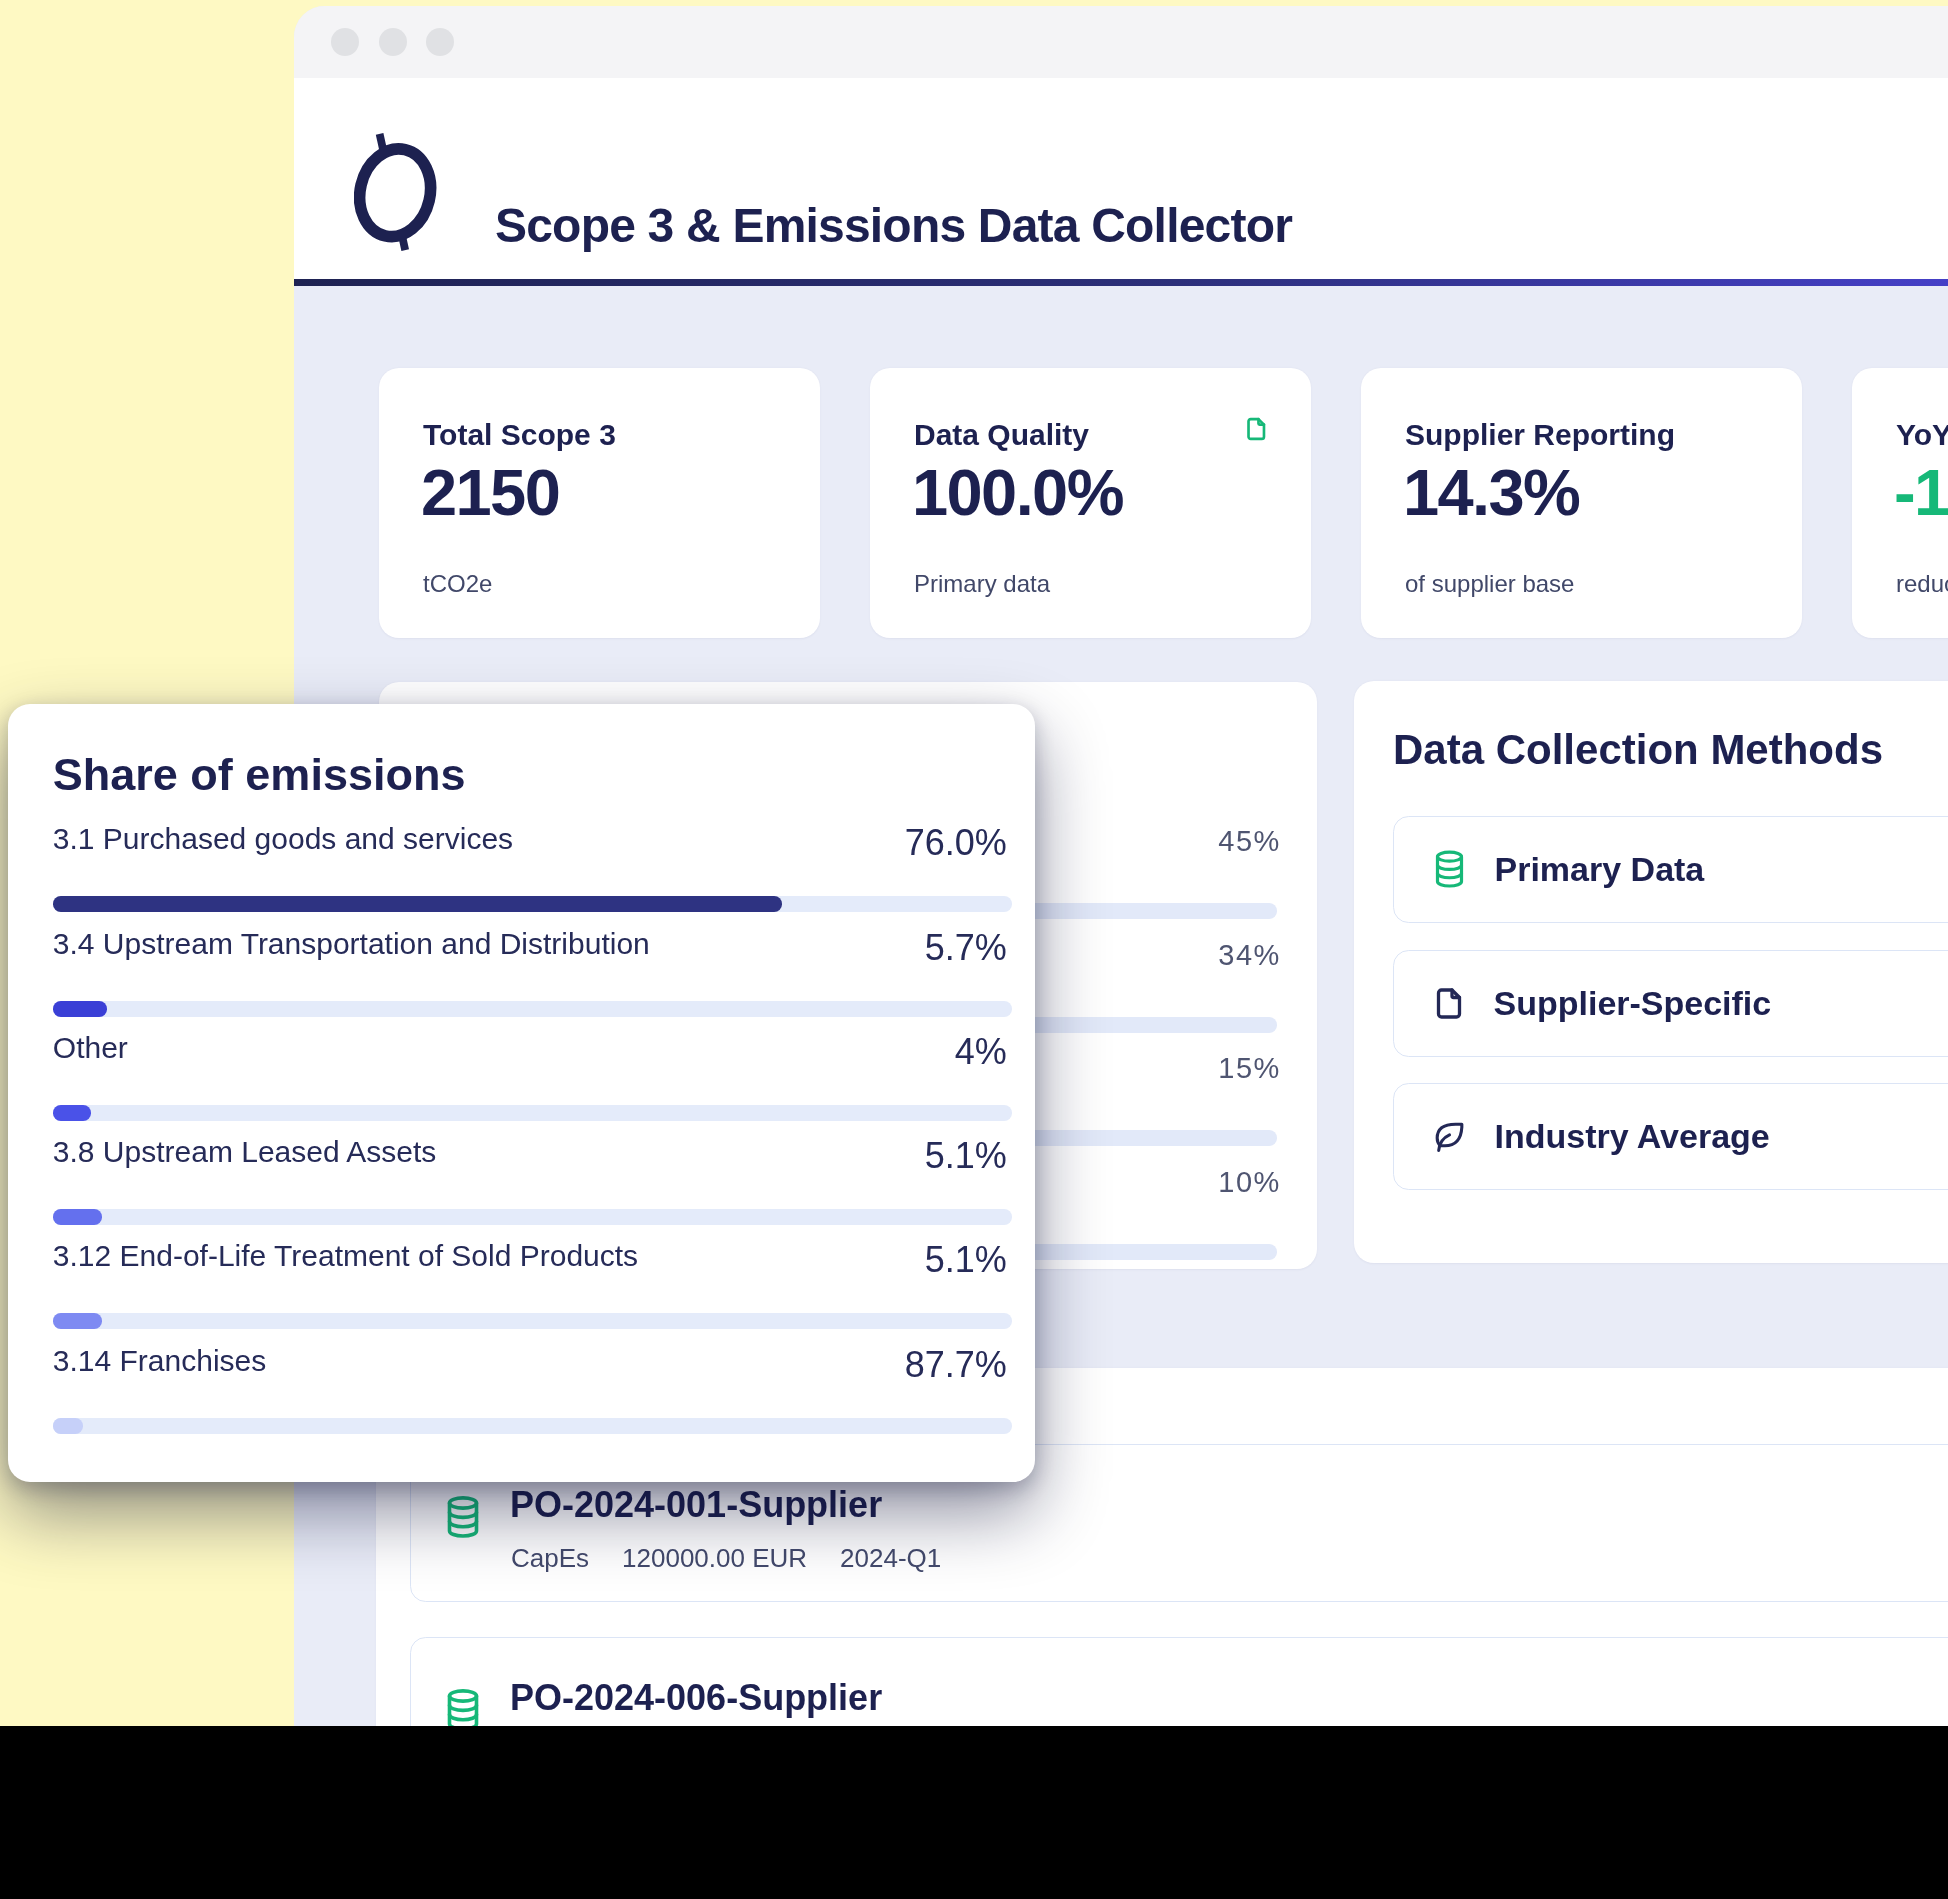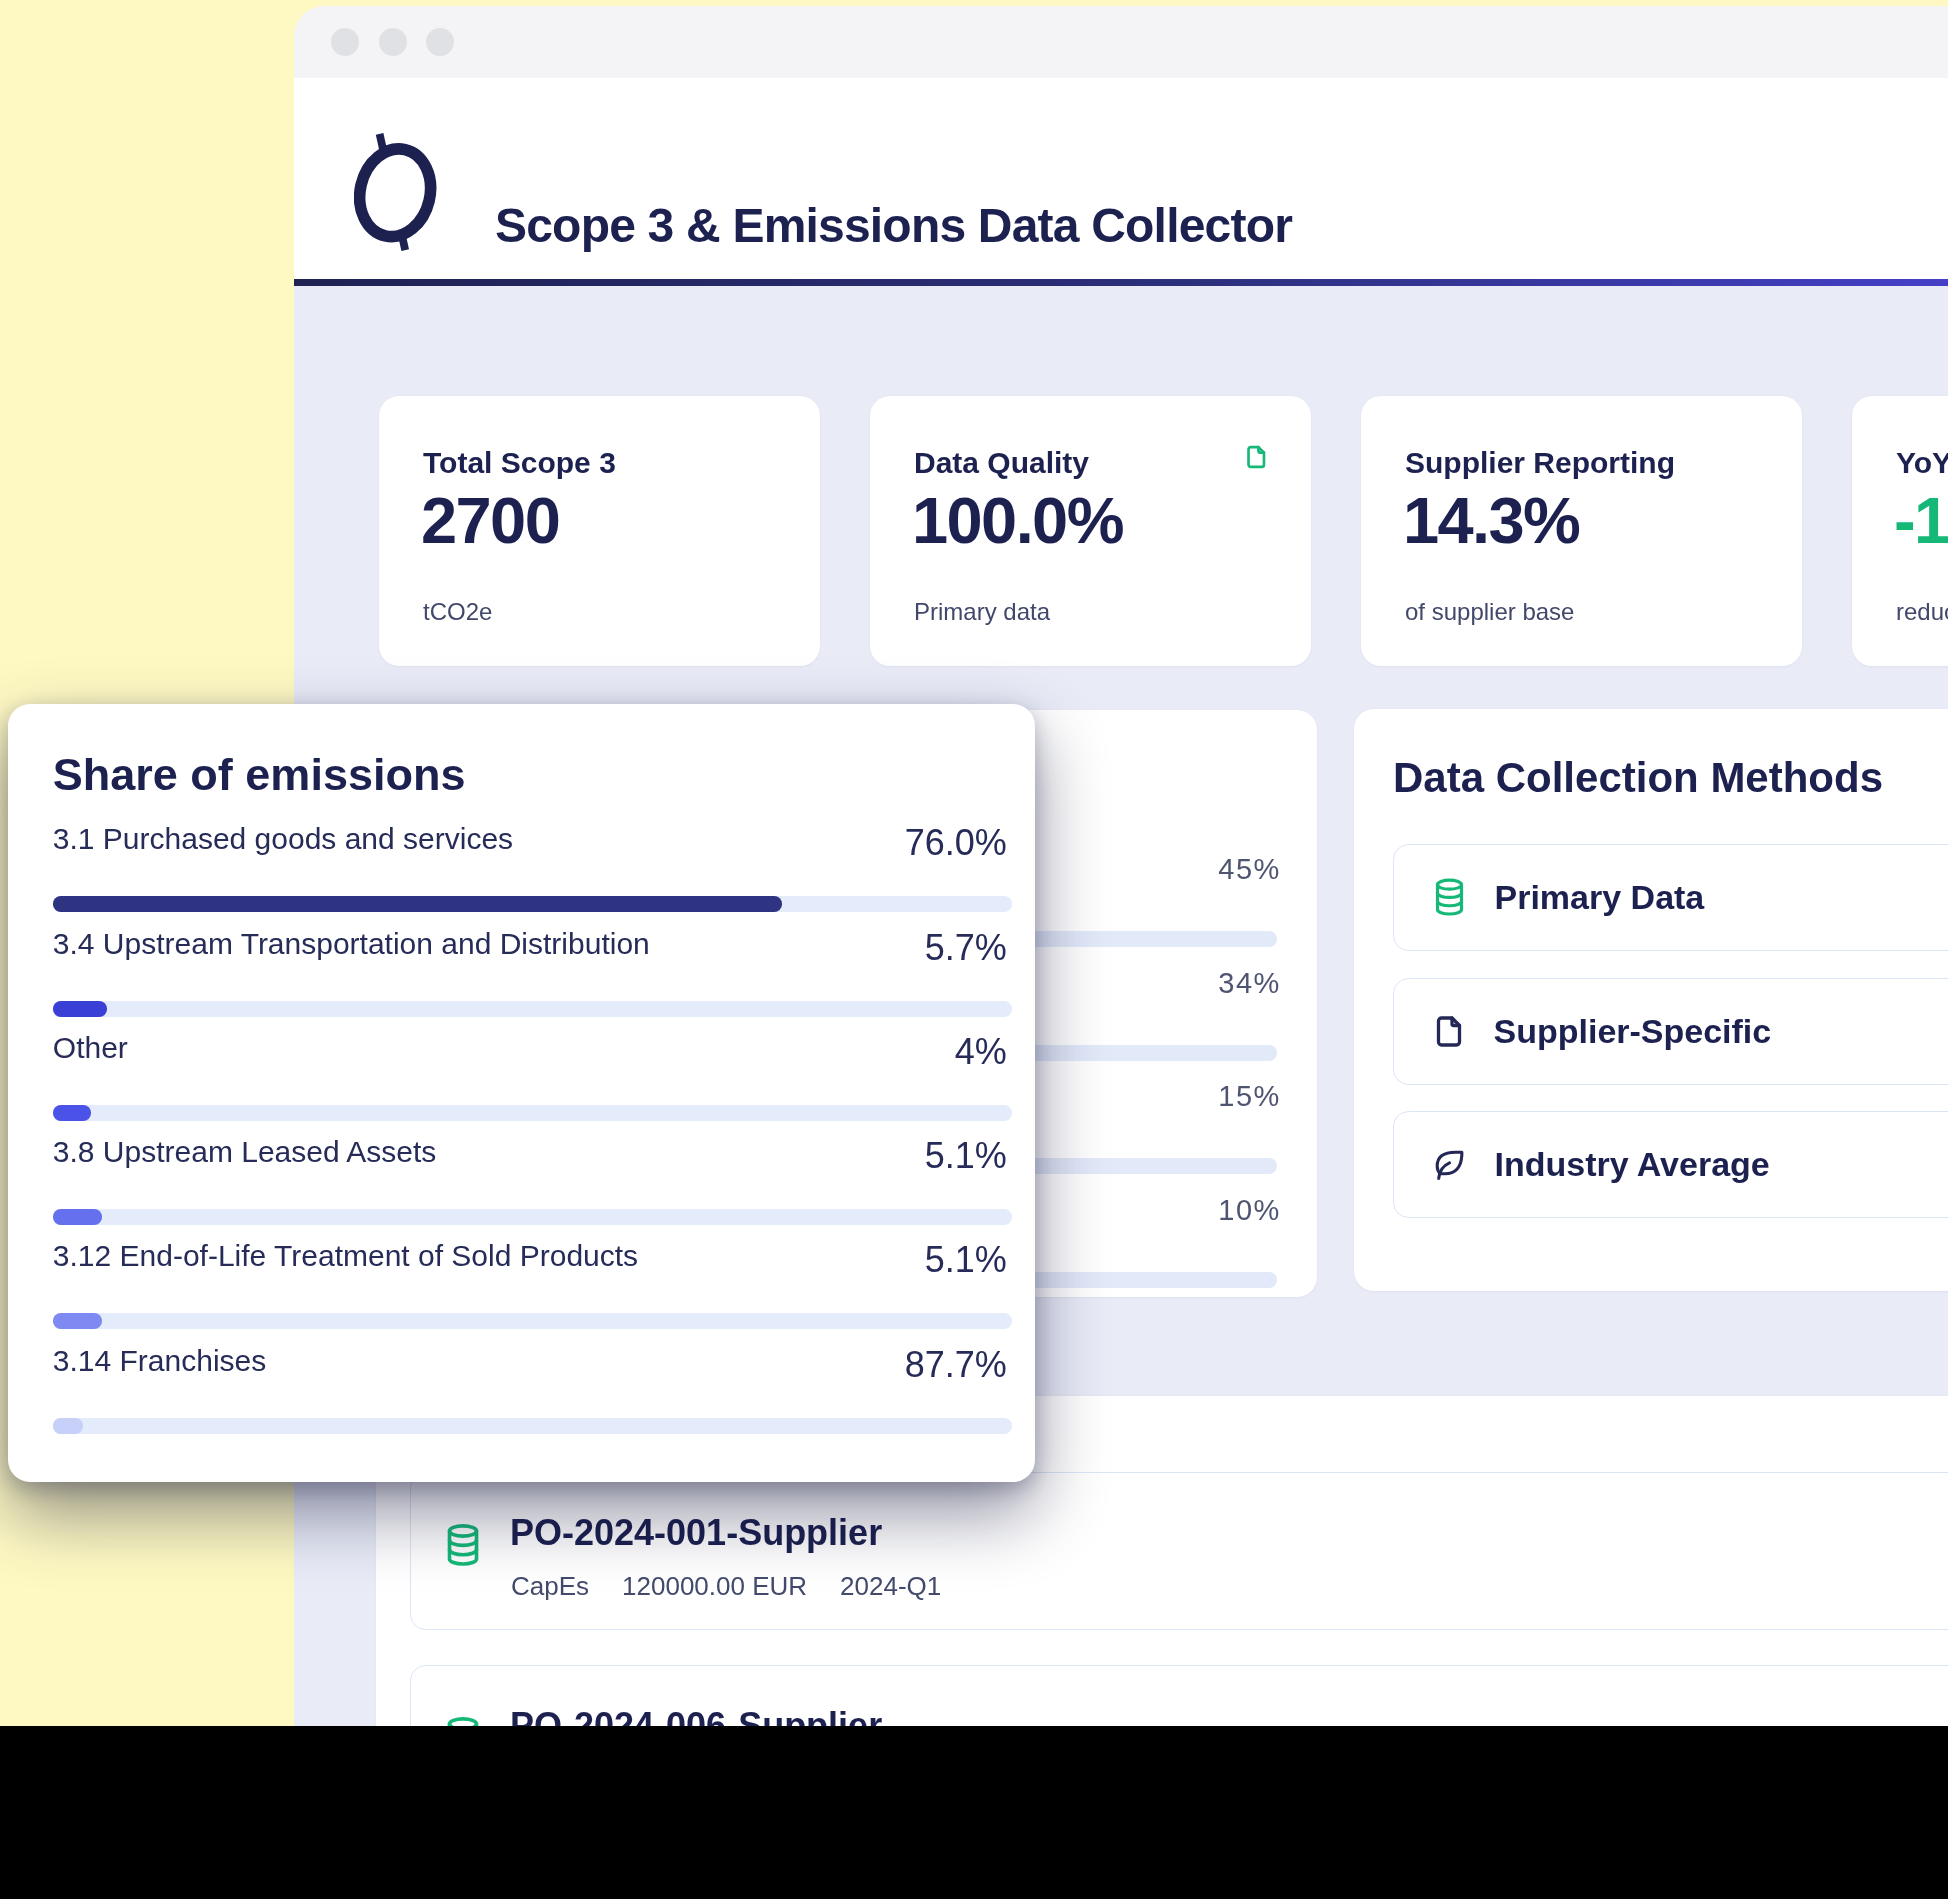--- a/index.html
+++ b/index.html
@@ -10,21 +10,21 @@
           background:#e9ecf7;border-radius:31px;overflow:hidden;}
   .titlebar{position:absolute;left:0;top:0;width:100%;height:72px;background:#f4f4f6;}
   .dot{position:absolute;top:22px;width:28px;height:28px;border-radius:50%;background:#e0e1e4;}
   .header{position:absolute;left:0;top:72px;width:100%;height:202px;background:#ffffff;}
   .app-title{position:absolute;left:201px;top:121px;font-size:48px;line-height:53px;
              font-weight:700;color:#1d2150;letter-spacing:-0.8px;}
   .app-subtitle{position:absolute;left:201px;top:196px;font-size:31px;color:#272c5e;}
   .divider{position:absolute;left:0;top:273px;width:100%;height:7px;
            background:linear-gradient(90deg,#1e2252 0%,#2c2f7a 45%,#4f46e5 100%);}
   
-  .card{position:absolute;background:#fff;border-radius:20px;box-shadow:0 0.8px 2.3px rgba(20,25,70,.05);margin-top:28px;}
+  .card{position:absolute;background:#fff;border-radius:20px;box-shadow:0 0.8px 2.3px rgba(20,25,70,.05);}
   
   .kpi{width:441px;height:270px;top:362px;}
   .kpi-title{position:absolute;left:44px;top:50px;font-size:30px;font-weight:700;color:#1d2150;}
   .kpi-value{position:absolute;left:42px;top:87px;font-size:65px;font-weight:700;
              letter-spacing:-1.6px;color:#1d2150;}
   .kpi-value.green{color:#16b878;}
   .kpi-unit{position:absolute;left:44px;top:202px;font-size:24px;color:#414869;}
   .kpi-corner-icon{position:absolute;left:373px;top:44px;}
   
   .chart-card{left:85px;top:676px;width:938px;height:587px;}
@@ -73,21 +73,21 @@
       <svg style="position:absolute;left:60px;top:48px" width="90" height="132" viewBox="0 0 116 170">
         <line x1="33" y1="10" x2="66" y2="160" stroke="#1d2150" stroke-width="10"></line>
         <ellipse cx="53" cy="86" rx="45" ry="57" transform="rotate(13 53 86)" fill="#ffffff" stroke="#1d2150" stroke-width="15"></ellipse>
       </svg>
       <div class="app-title">Scope 3 &amp; Emissions Data Collector</div>
     </div>
     <div class="divider"></div>
 
     <div class="card kpi" style="left:85px">
       <div class="kpi-title">Total Scope 3</div>
-      <div class="kpi-value">2700</div>
+      <div class="kpi-value">2150</div>
       <div class="kpi-unit">tCO2e</div>
     </div>
 
     <div class="card kpi" style="left:576px">
       <div class="kpi-title">Data Quality</div>
       <div class="kpi-value">100.0%</div>
       <div class="kpi-unit">Primary data</div>
       <svg class="kpi-corner-icon" width="26.5" height="34" viewBox="0 0 24 24" fill="none" stroke="#16b878" stroke-width="2.4" stroke-linecap="round" stroke-linejoin="round">
         <path d="M14 3v4a1 1 0 0 0 1 1h4"></path>
         <path d="M17 21H7a2 2 0 0 1-2-2V5a2 2 0 0 1 2-2h7l5 5v11a2 2 0 0 1-2 2z"></path>

